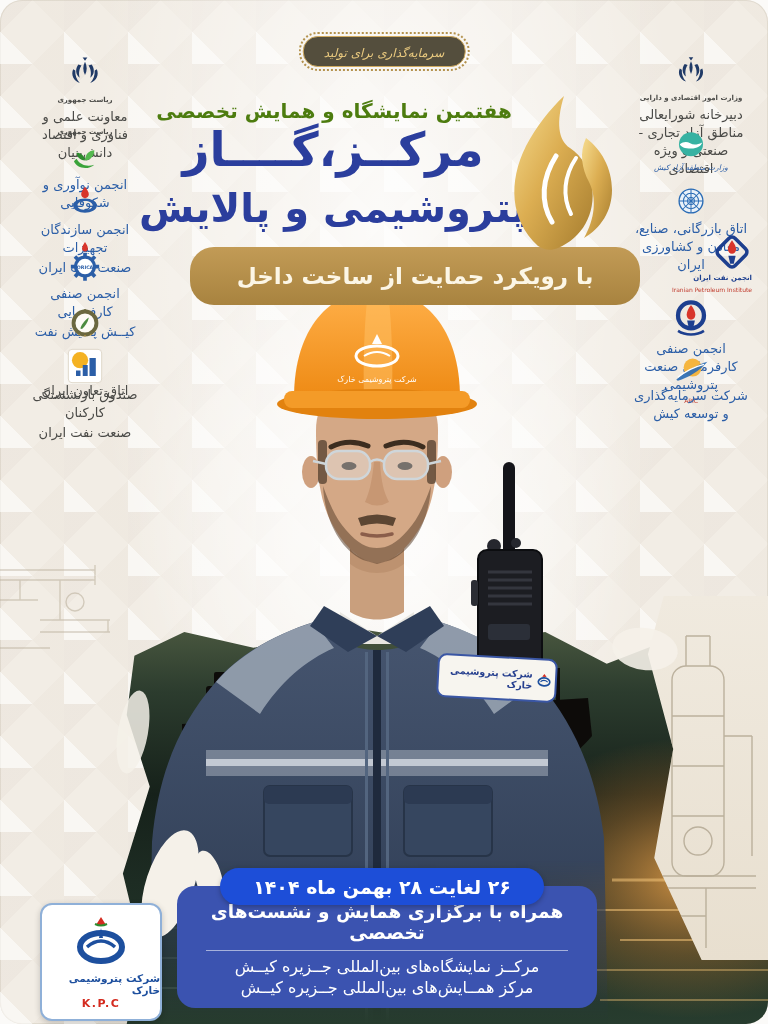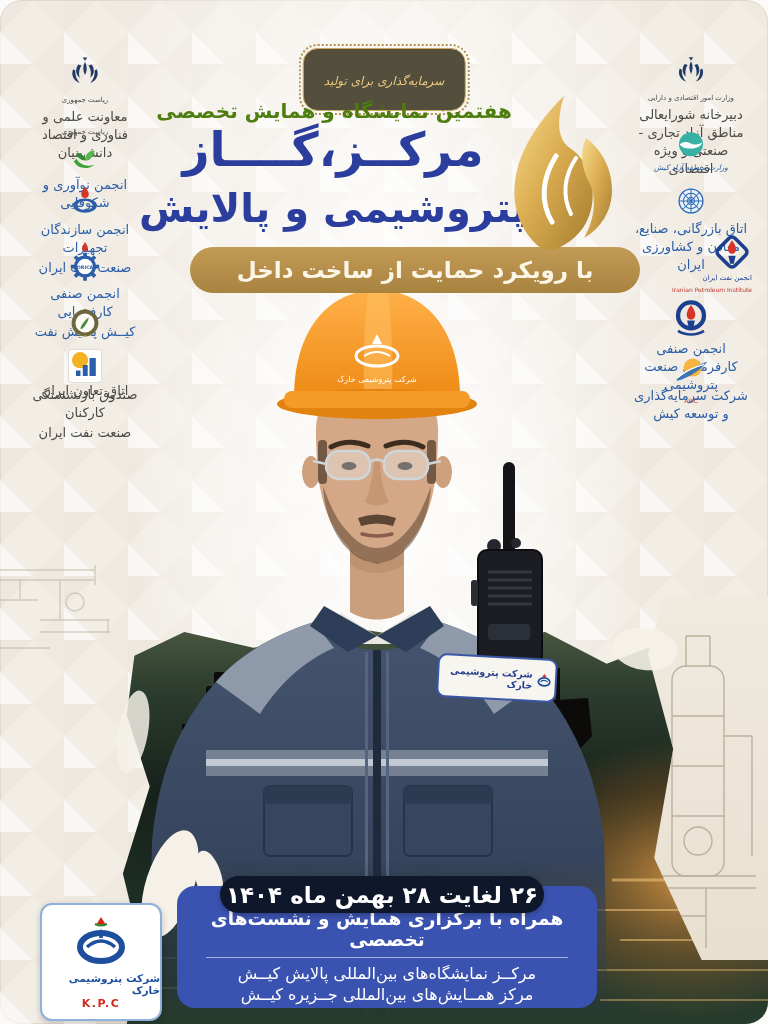--- a/index.html
+++ b/index.html
@@ -8,68 +8,68 @@
     box-shadow:0 0 0 1px #e3ddd2 inset;}
   .pattern{position:absolute;inset:0;
     background-image:
       radial-gradient(ellipse at 50% 22%, rgba(255,255,255,.8), transparent 55%),
       linear-gradient(135deg, rgba(180,165,150,.07) 25%, transparent 25%),
       linear-gradient(225deg, rgba(180,165,150,.05) 25%, transparent 25%),
       linear-gradient(45deg, rgba(255,255,255,.55) 25%, transparent 25%),
       linear-gradient(-45deg, rgba(180,165,150,.05) 25%, transparent 25%);
     background-size:100% 100%,64px 64px,64px 64px,64px 64px,64px 64px;}
   
-  .ribbon{position:absolute;top:48px;left:50%;transform:translateX(-50%);
+  .ribbon{position:absolute;top:36px;left:50%;transform:translateX(-50%);
     background:#544e3d;border:1.5px solid #d1ab5f;outline:2px dotted #b4924e;outline-offset:2px;
-    border-radius:15px;padding:21px 20px;z-index:6;}
+    border-radius:15px;padding:5px 20px;z-index:6;}
   .ribbon span{font-family:"DejaVu Serif",serif;font-style:italic;font-size:12px;color:#e8c87e;letter-spacing:1px;}
   
   .kicker{position:absolute;top:99px;left:148px;width:372px;text-align:center;z-index:6;
     font-size:20px;font-weight:bold;color:#4d7c0f;direction:rtl;}
   .title1{position:absolute;top:124px;left:138px;width:390px;text-align:center;z-index:6;
     font-size:47px;font-weight:bold;color:#2b3e9d;direction:rtl;line-height:1.1;}
   .title2{position:absolute;top:185px;left:138px;width:390px;text-align:center;z-index:6;
     font-size:40px;font-weight:bold;color:#2b3e9d;direction:rtl;}
-  .tagline{position:absolute;top:247px;left:190px;width:450px;height:46px;z-index:5;
+  .tagline{position:absolute;top:247px;left:190px;width:450px;height:58px;z-index:5;
     background:linear-gradient(180deg,#c29b56,#a8833f);border-radius:24px;
     display:flex;align-items:center;justify-content:center;
     color:#fcf6e6;font-size:23px;font-weight:bold;direction:rtl;}
   .flame{position:absolute;top:94px;left:498px;width:120px;height:158px;z-index:6;}
   
   .logo-item{position:absolute;width:122px;display:flex;flex-direction:column;align-items:center;gap:2px;
     text-align:center;z-index:6;}
   .lcol{left:24px;} .rcol{left:630px;}
   .cap{font-size:13px;line-height:1.4;color:#4a4a47;direction:rtl;}
   .cap-b{color:#2b5ea7;} .cap-r{color:#c0392b;font-size:6px;direction:ltr;}
-  .cap-bold{font-weight:normal;font-size:7px;}
+  .cap-bold{font-weight:bold;font-size:7px;}
   .cap-callig{font-family:"DejaVu Serif",serif;font-style:italic;color:#2b5ea7;font-size:7.5px;}
   
   .glow{position:absolute;left:140px;top:300px;width:490px;height:520px;z-index:1;
     background:radial-gradient(ellipse at 50% 45%, rgba(255,255,255,.85), rgba(255,255,255,.25) 55%, transparent 75%);}
   .sea{position:absolute;left:0;top:628px;width:768px;height:396px;z-index:2;
     clip-path:polygon(17.5% 7%,24% 1%,33% 5%,46% 0%,59% 4%,71% 1%,79% 9%,87% 3%,94% 11%,100% 17%,100% 100%,16.5% 100%,18.5% 82%,16% 62%,19.5% 40%,16.5% 22%);
     background:linear-gradient(180deg,#49573f 0%,#2c3c2e 16%,#16211a 42%,#1d2c23 64%,#273c2e 100%);}
   .sea svg{position:absolute;inset:0;}
   .sketch-right{position:absolute;left:610px;top:596px;width:158px;height:364px;z-index:3;
     background:linear-gradient(180deg,#f0eadf,#e8dfcf);
     clip-path:polygon(34% 0,100% 0,100% 100%,58% 100%,28% 72%,40% 42%,24% 16%);}
   .sketch-left{position:absolute;left:0;top:540px;width:135px;height:130px;z-index:1;opacity:.55;}
   .torn{position:absolute;background:#f5f1e9;border-radius:50%;z-index:5;}
   .worker{position:absolute;left:118px;top:280px;width:522px;height:744px;z-index:4;}
   .badge{position:absolute;left:437px;top:656px;width:120px;height:44px;z-index:5;
     background:#f7f5ef;border:2px solid #3a56a4;border-radius:9px;transform:rotate(3deg);
     display:flex;align-items:center;justify-content:center;gap:4px;direction:rtl;padding:0 4px;box-sizing:border-box;}
   .badge .btxt{font-size:9.5px;font-weight:bold;color:#27408f;}
   
   .date-pill{position:absolute;left:220px;top:868px;width:324px;height:37px;z-index:8;
-    background:#0f172a;border-radius:20px;display:flex;align-items:center;justify-content:center;
-    color:#fff;font-size:23px;font-weight:bold;direction:rtl;box-shadow:0 2px 5px rgba(0,0,0,.25);margin-top:8px;}
+    background:#1d4ed8;border-radius:20px;display:flex;align-items:center;justify-content:center;
+    color:#fff;font-size:19px;font-weight:bold;direction:rtl;box-shadow:0 2px 5px rgba(0,0,0,.25);}
   .info-box{position:absolute;left:177px;top:886px;width:420px;height:122px;z-index:7;
     background:#3b53b0;border-radius:18px;color:#fff;direction:rtl;text-align:center;
-    display:flex;flex-direction:column;align-items:center;justify-content:flex-end;padding-bottom:2px;box-sizing:border-box;}
+    display:flex;flex-direction:column;align-items:center;justify-content:flex-end;padding-bottom:9px;box-sizing:border-box;}
   .info-box .head{font-size:18.5px;font-weight:bold;margin-bottom:4px;}
   .info-box .div{width:86%;height:1px;background:rgba(255,255,255,.55);margin:3px 0 5px;}
   .info-box .venue{font-size:16px;line-height:1.35;}
   .kpc-card{position:absolute;left:40px;top:903px;width:118px;height:114px;z-index:8;
     background:#fff;border:2px solid #8fb0d8;border-radius:12px;
     display:flex;flex-direction:column;align-items:center;justify-content:center;gap:1px;box-shadow:0 2px 6px rgba(0,0,0,.2);}
   .kpc-card .nm{font-size:10.5px;font-weight:bold;color:#1d4f9e;direction:rtl;}
   .kpc-card .ab{font-size:11px;font-weight:bold;color:#d42b1f;letter-spacing:1.5px;}
 </style>
 </head>
@@ -398,21 +398,21 @@
       <circle cx="24" cy="15" r="11" fill="#f5b53f"></circle>
       <path d="M4 30C15 19 32 11 42 8 33 19 18 28 6 31z" fill="#2b6cb5" opacity=".92"></path>
       <path d="M6 27c11-9 24-14 32-16" stroke="#fff" stroke-width="1.6" fill="none"></path>
     </svg>
     <div class="cap cap-b">شرکت سرمایه‌گذاری و توسعه کیش</div>
   </div>
 
   <div class="info-box">
     <div class="head">همراه با برگزاری همایش و نشست‌های تخصصی</div>
     <div class="div"></div>
-    <div class="venue">مرکــز نمایشگاه‌های بین‌المللی پالایش کیــش</div>
+    <div class="venue">مرکــز نمایشگاه‌های بین‌المللی جــزیره کیــش</div>
     <div class="venue">مرکز همــایش‌های بین‌المللی جــزیره کیــش</div>
   </div>
   <div class="date-pill">۲۶ لغایت ۲۸ بهمن ماه ۱۴۰۴</div>
 
   <div class="kpc-card">
     <svg width="52" height="56" viewBox="0 0 52 56">
       <path d="M26 2 l5 8 h-10 z" fill="#d42b1f"></path>
       <path d="M20 9 q6 3 12 0" stroke="#2e8b2e" stroke-width="2" fill="none"></path>
       <ellipse cx="26" cy="32" rx="21" ry="14" fill="none" stroke="#1d4f9e" stroke-width="6"></ellipse>
       <path d="M12 32 q14 -12 28 0" stroke="#1d4f9e" stroke-width="3.5" fill="none"></path>

